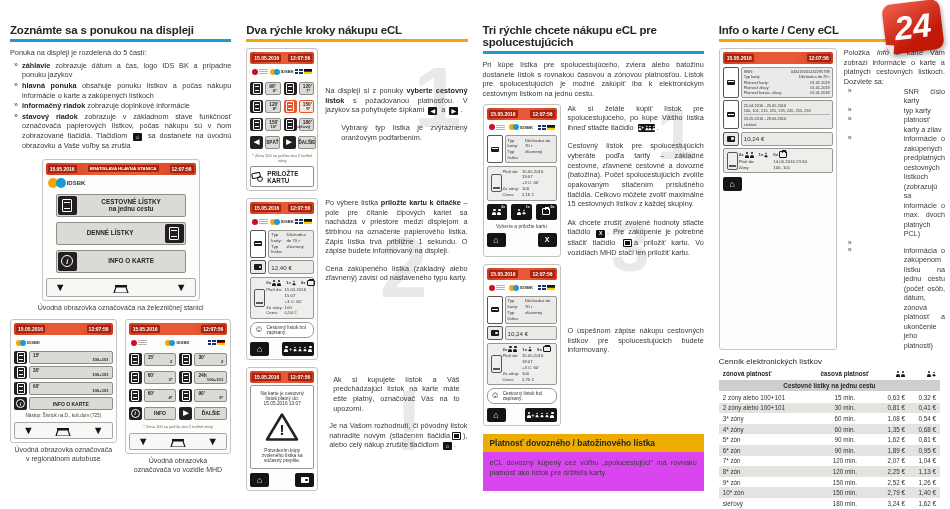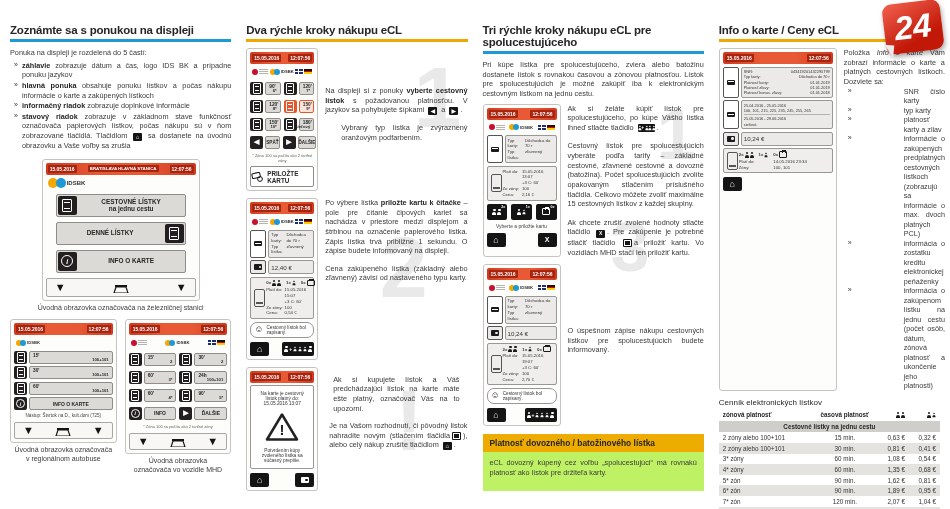--- a/index.html
+++ b/index.html
@@ -117,21 +117,21 @@
   .steptext{flex:1;position:relative;}
   .wm{position:absolute;font-size:86px;font-weight:bold;color:#e9e9e9;z-index:0;line-height:1;font-family:"Liberation Sans",sans-serif;}
   .inic{display:inline-flex;width:9px;height:8px;background:#141414;border-radius:1px;vertical-align:-1px;align-items:center;justify-content:center;margin:0 2px;gap:.5px;}
   .inic .g{color:#fff;font-size:6px;line-height:1;}
   .inic .wg{width:5px;height:3.5px;border:1px solid #fff;border-radius:.5px;display:inline-block;}
   .inic .xg{color:#fff;font-size:5px;font-weight:bold;line-height:1;}
   .inic.wide{width:17px;}
   
   .notice{margin-top:8px;position:relative;z-index:1;}
   .notice .nhead{background:#efac00;color:#262626;font-weight:bold;font-size:8.4px;padding:4px 7px;}
-  .notice .nbody{background:#bef264;color:#3a3a3a;font-size:7.3px;line-height:1.35;padding:6px 7px 14px 7px;text-align:justify;}
+  .notice .nbody{background:#d946ef;color:#3a3a3a;font-size:7.3px;line-height:1.35;padding:6px 7px 14px 7px;text-align:justify;}
   
   .pricehead{font-size:8px;font-weight:normal;color:#262626;margin:7px 0 2px 0;}
   .ptable{font-size:6.3px;color:#333;}
   .phead{display:flex;font-weight:bold;padding:2px 4px;align-items:flex-end;color:#262626;}
   .tsec{background:#cfcecb;text-align:center;font-weight:bold;padding:2px 0;margin:1px 0;color:#262626;}
   .trow{display:flex;padding:1.8px 4px;align-items:center;}
   .rows div:nth-child(even){background:#e4e3e0;}
   .tc0{flex:2.4;}
   .tc1{flex:1.5;text-align:center;}
   .tc2{flex:.8;text-align:right;}
@@ -659,21 +659,21 @@
               <span class="wg"></span>
             </span><span>), alebo celý nákup zrušíte tlačidlom</span>
           <span class="inic">
               <span class="g">⌂</span>
             </span><span>.</span></p>
       </div>
     </div>
   </div>
 
   <div class="col">
-    <h2 class="coltitle">Tri rýchle kroky nákupu eCL pre spolucestujúceho</h2>
+    <h2 class="coltitle">Tri rýchle chcete nákupu eCL pre spolucestujúcich</h2>
     <div class="rule blue"></div>
     <div class="body-text intro">Pri kúpe lístka pre spolucestujúceho, zviera alebo batožinu dostanete lístok s rovnakou časovou a zónovou platnosťou. Lístok pre spolucestujúcich je možné zakúpiť iba k elektronickým cestovným lístkom na jednu cestu.</div>
 
     <div class="steprow" style="margin-top:5px;">
       <span class="wm" style="right:8px;top:-4px;font-size:70px;">1</span>
       <span class="wm" style="right:54px;top:108px;font-size:70px;">3</span>
       <div class="stepdev dev" style="width:78px;">
         <div class="dhead">
           <span class="dchip">15.05.2016</span>
           <span class="dchip">12:07:56</span>
@@ -1001,21 +1001,20 @@
             <div class="bullet">
             <span class="bmark">»</span>
             <span class="btext">platnosť karty a zliav</span>
           </div>
             <div class="bullet">
             <span class="bmark">»</span>
             <span class="btext">informácie o zakúpených predplatných cestovných lístkoch (zobrazujú sa informácie o max. dvoch platných PCL)</span>
           </div>
             <div class="bullet">
             <span class="bmark">»</span>
-            <span class="btext">informácia o zostatku kreditu elektronickej peňaženky</span>
           </div>
             <div class="bullet">
             <span class="bmark">»</span>
             <span class="btext">informácia o zakúpenom lístku na jednu cestu (počet osôb, dátum, zónová platnosť a ukončenie jeho platnosti)</span>
           </div>
           </div>
       </div>
     </div>
 
     <div class="pricehead">Cenník elektronických lístkov</div>

